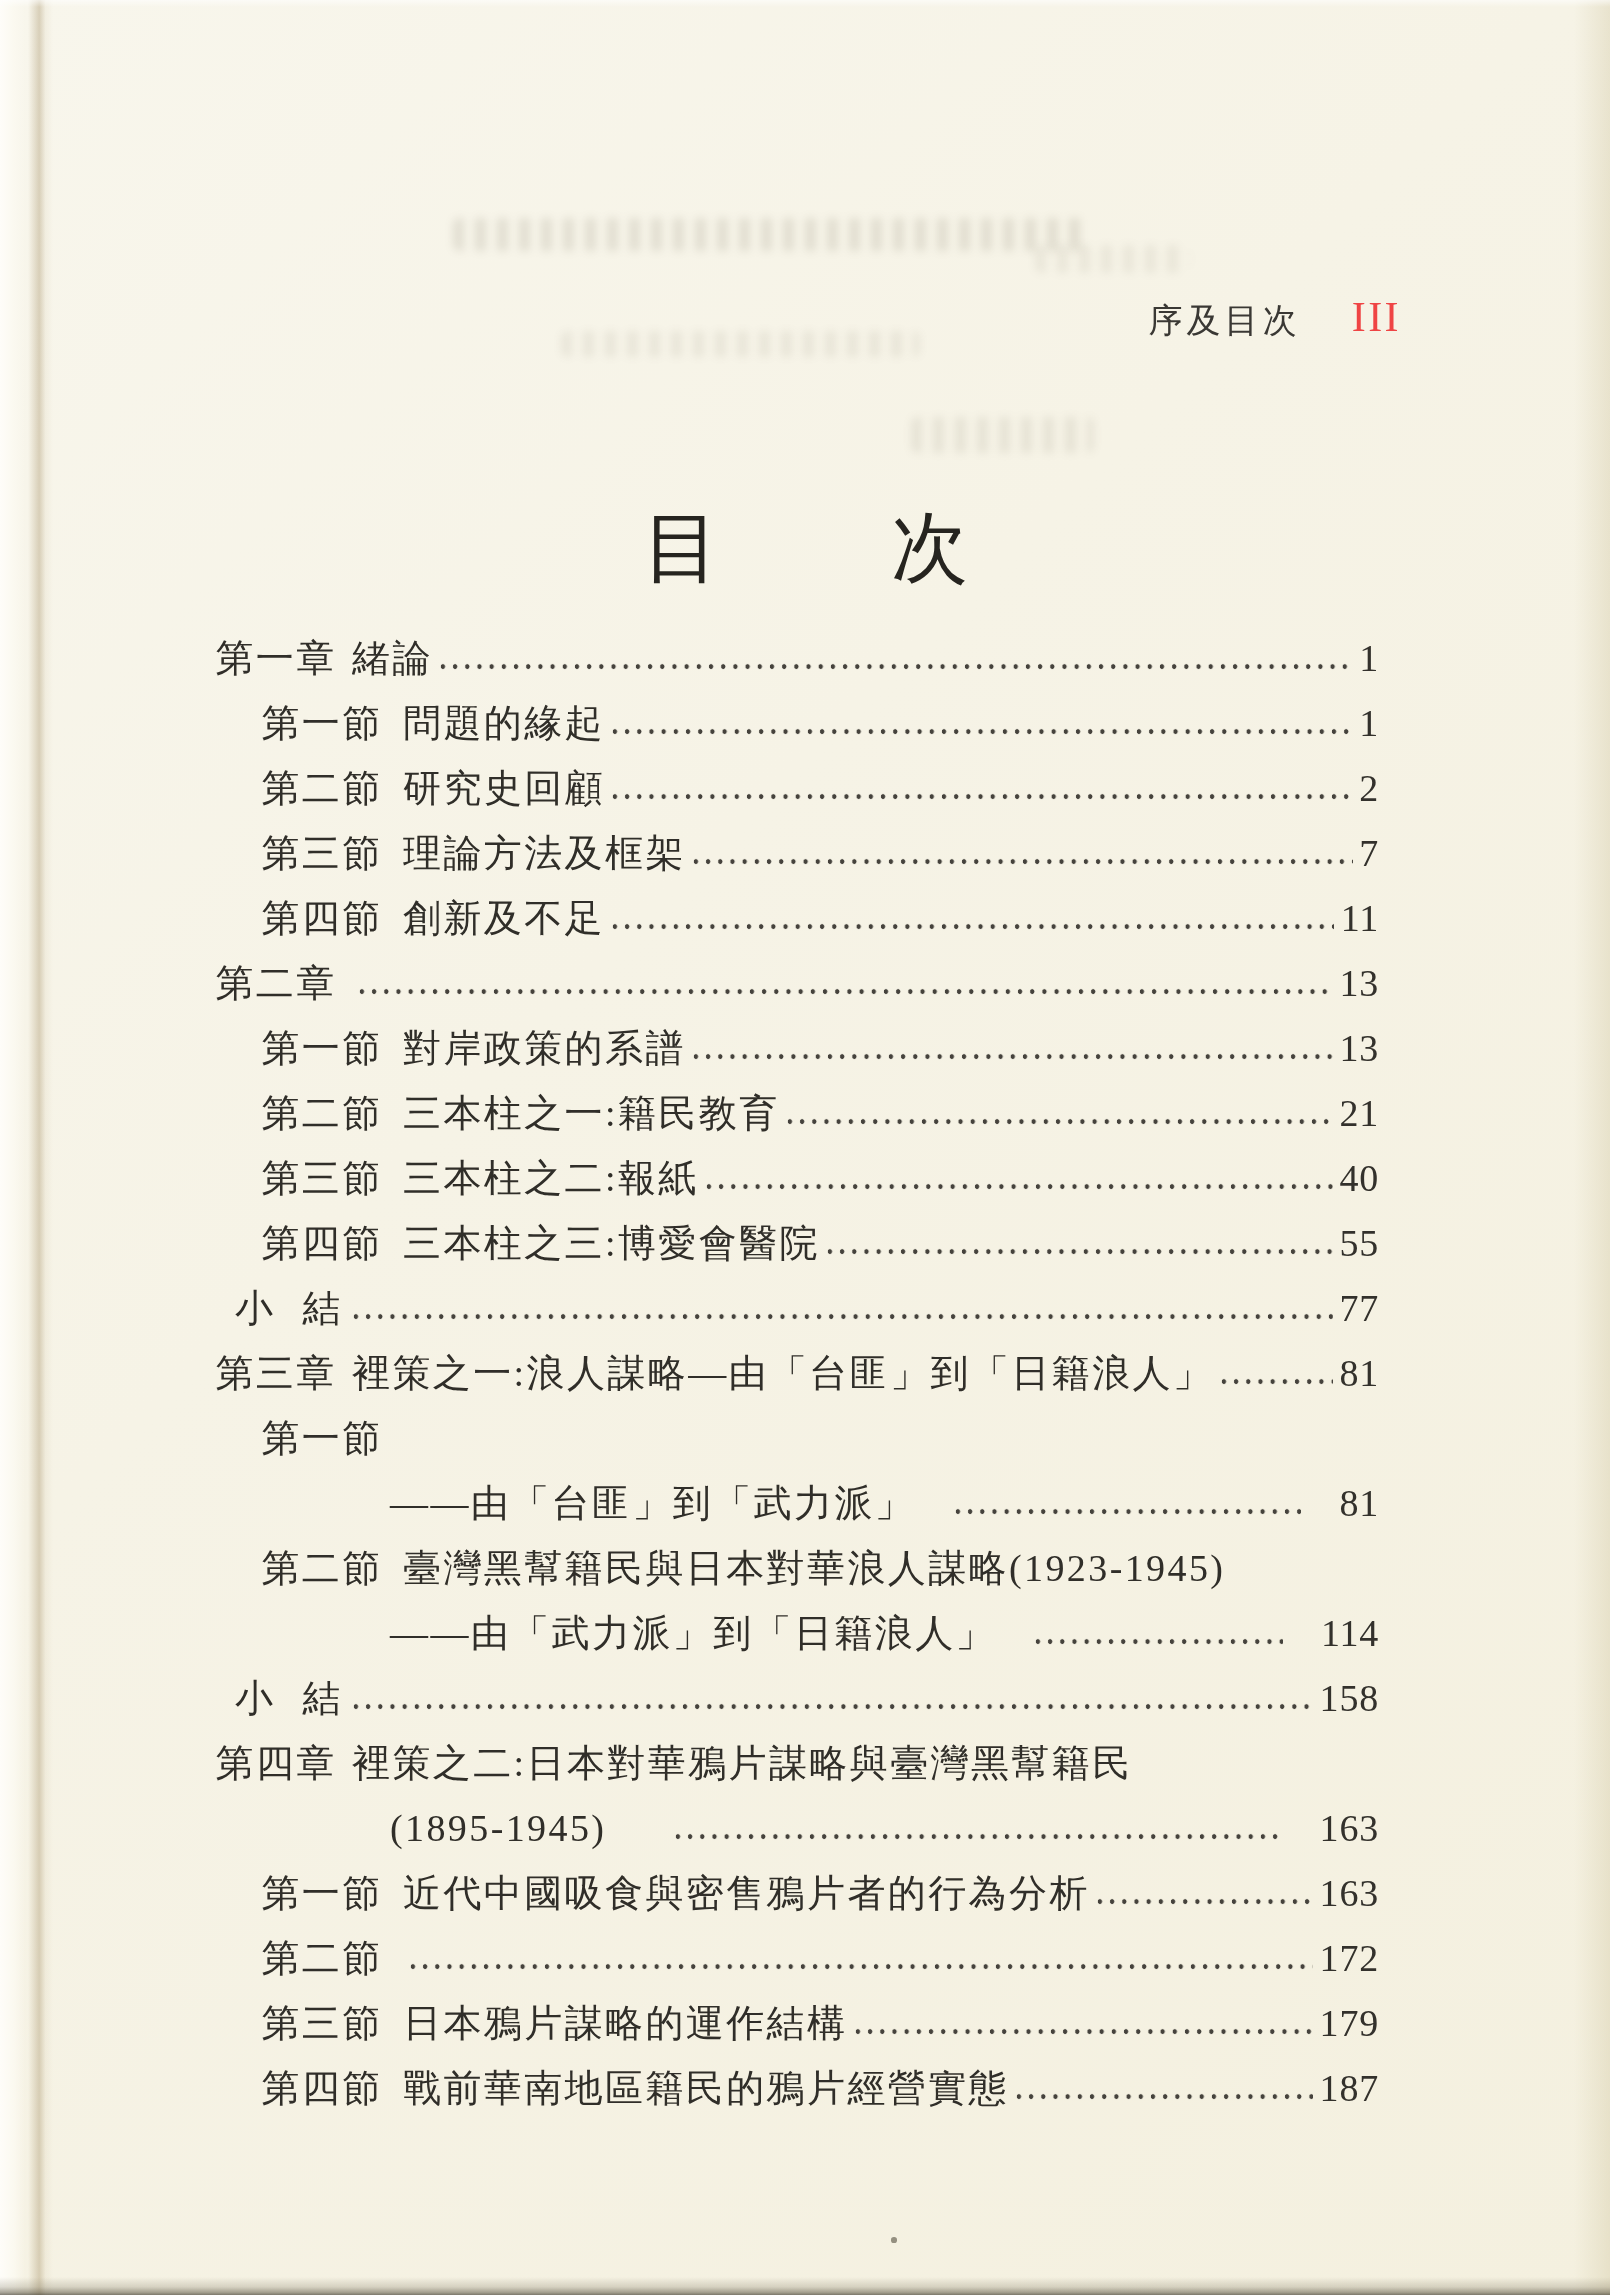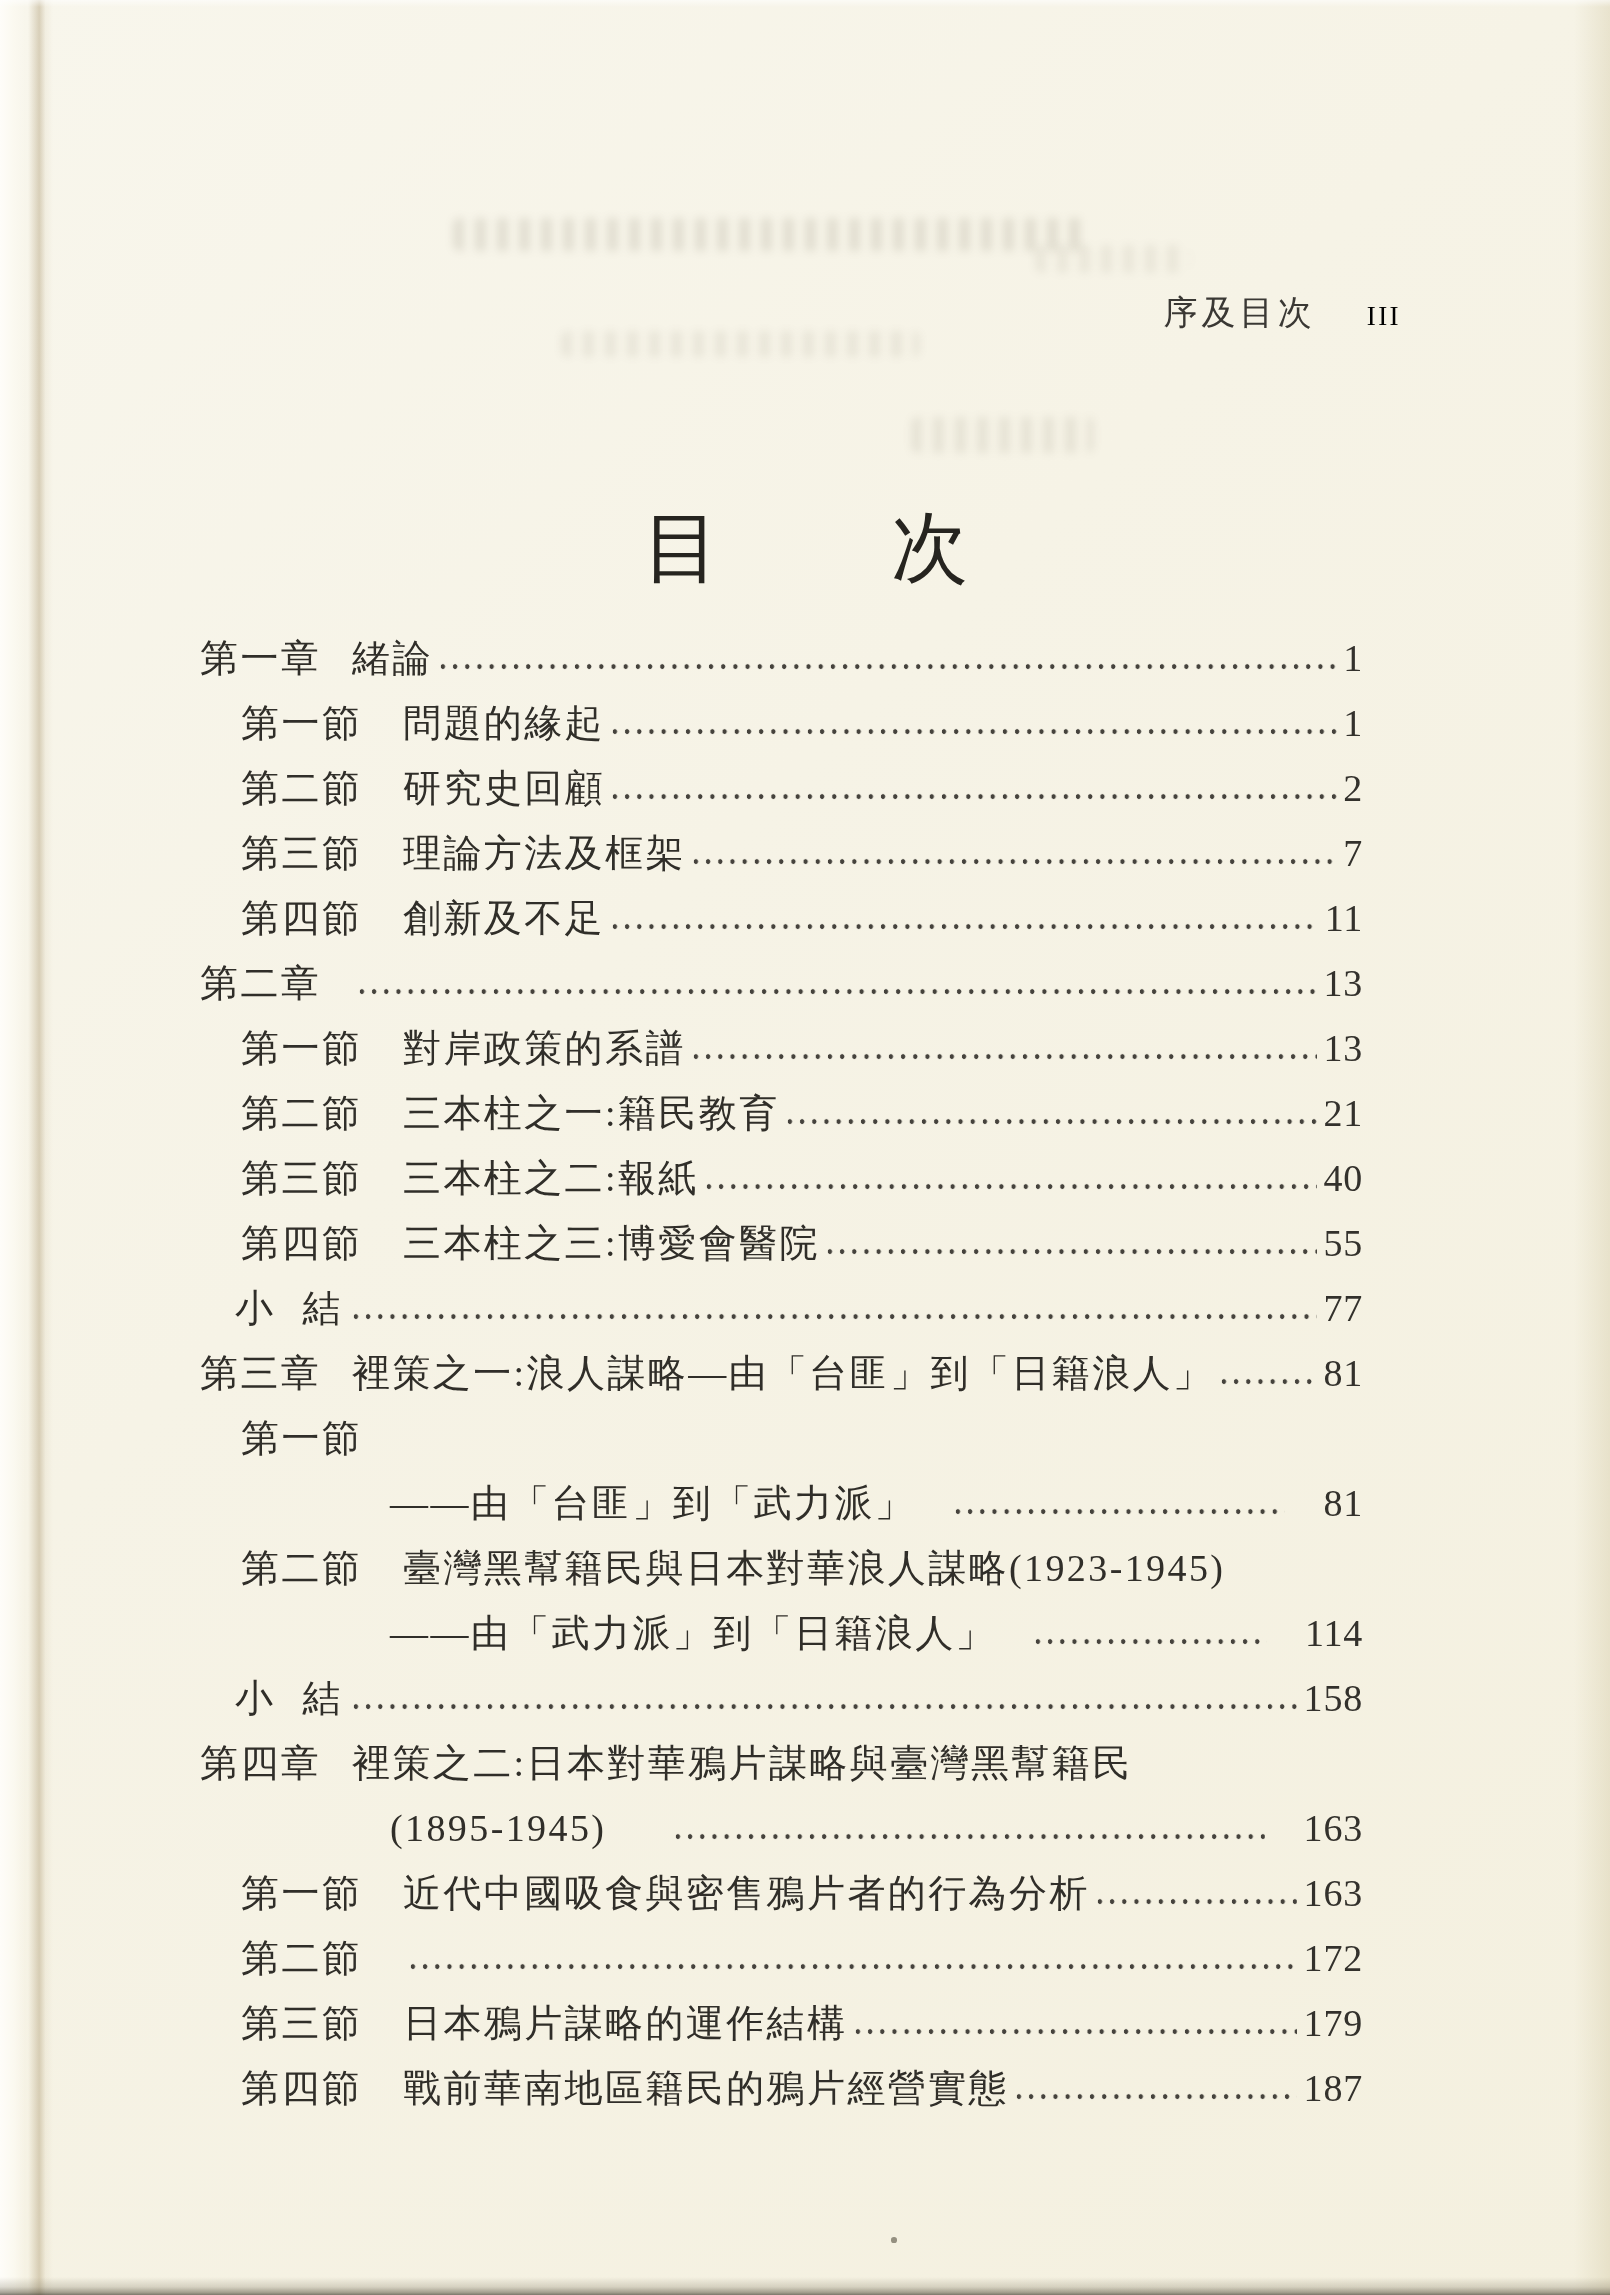--- a/index.html
+++ b/index.html
@@ -20,26 +20,26 @@
   .edge-top{left:0;top:0;right:0;height:6.5px;background:linear-gradient(to bottom,rgba(255,255,255,.6),rgba(255,255,255,0));}
   .edge-bottom{left:0;bottom:0;right:0;height:18px;
     background:linear-gradient(to bottom,rgba(120,113,92,0) 0%,rgba(120,113,92,.25) 55%,rgba(86,80,62,.5) 85%,rgba(58,54,42,.65) 100%);}
   
   .smudge{position:absolute;border-radius:6.5px;filter:blur(4.1px);opacity:.33;
     background:repeating-linear-gradient(90deg,rgba(122,114,94,.5) 0 10.6px,rgba(122,114,94,0) 10.6px 22px);}
   .speck{position:absolute;width:5.7px;height:5.7px;border-radius:50%;background:rgba(70,64,50,.55);}
   
   .header{position:absolute;top:296px;right:210px;display:flex;align-items:flex-end;gap:51px;}
   .header .sec{font-size:34px;line-height:1;letter-spacing:4.1px;color:#3a3834;}
-  .header .roman{font-size:27px;line-height:1;letter-spacing:2.4px;color:#000000;}
+  .header .roman{font-size:42px;line-height:1;letter-spacing:2.4px;color:#ef4444;}
   
   .main-title{position:absolute;top:510px;left:0;width:100%;display:flex;justify-content:center;gap:171px;
     font-size:77px;line-height:1;color:#26241f;}
   
-  .toc{position:absolute;left:200px;right:248px;top:621px;font-size:38px;line-height:1;}
+  .toc{position:absolute;left:200px;right:232px;top:621px;font-size:38px;line-height:1;text-align:center;}
   .row{display:flex;align-items:flex-end;height:65px;padding-bottom:9px;box-sizing:border-box;white-space:nowrap;}
   .lbl,.lbl2,.ttl{flex:0 0 auto;letter-spacing:2.4px;color:#302e29;}
   .row.chapter .lbl{width:152px;}
   .row.section{padding-left:41px;}
   .row.section .lbl{width:162px;}
   .row.subtotal{padding-left:35px;}
   .row.subtotal .lbl2{margin-left:27px;}
   .row.subtotal .leader{margin-left:9.8px;}
   .row.continuation{padding-left:190px;gap:32px;}
   .leader{flex:1 1 auto;align-self:flex-end;height:6.5px;margin:0 6.5px 7.3px 7.3px;

